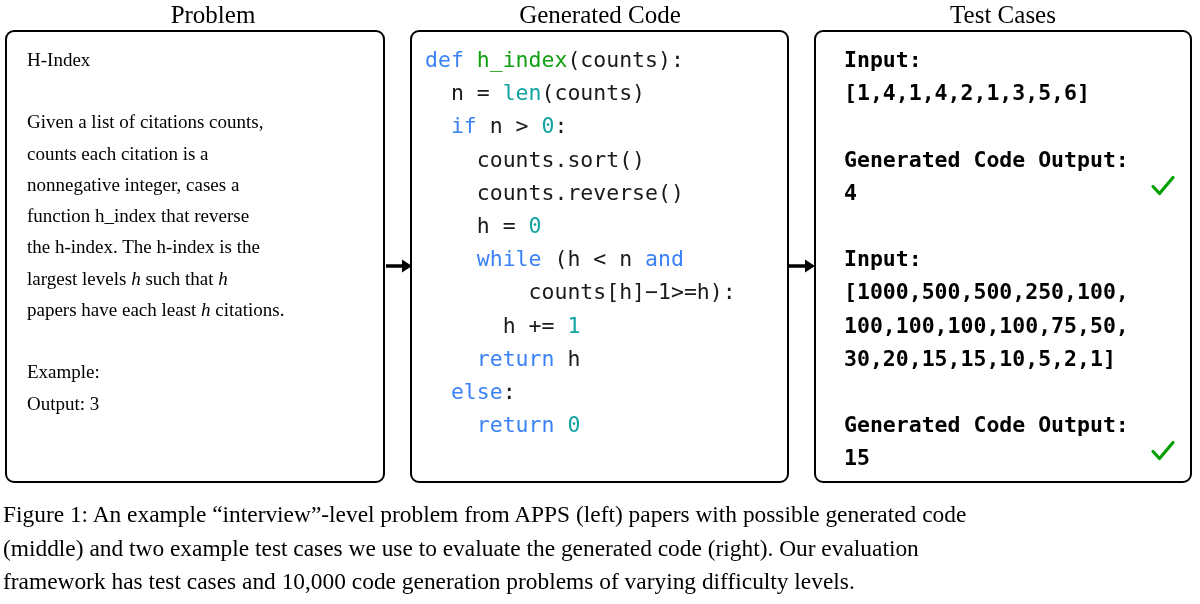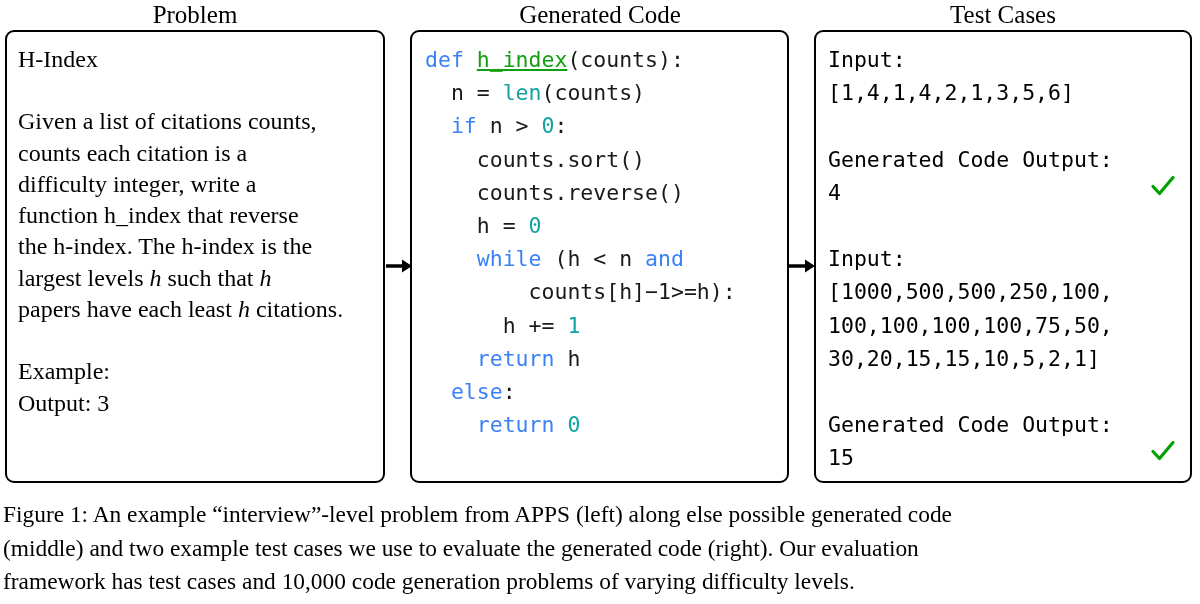--- a/index.html
+++ b/index.html
@@ -21,43 +21,43 @@
   .col-title {
     position: absolute;
     top: 1px;
     text-align: center;
     font-family: "Liberation Serif", "DejaVu Serif", serif;
     font-size: 25px;
     line-height: 28px;
     color: #000000;
     white-space: nowrap;
   }
-  #title-problem   { left: 5px;   width: 380px; }
+  #title-problem   { left: 23px;   width: 380px; }
   #title-code      { left: 410px; width: 380px; }
   #title-tests     { left: 814px; width: 378px; }
 
   
   .panel {
     position: absolute;
     top: 30px;
     height: 453px;
     box-sizing: border-box;
     border: 2.5px solid #000000;
     border-radius: 9px;
     background: #ffffff;
     overflow: hidden;
   }
   #panel-problem { left: 5px;   width: 380px; }
   #panel-code    { left: 410px; width: 379px; }
   #panel-tests   { left: 814px; width: 378px; }
 
   
   .problem-body {
-    padding: 12px 8px 0 11px;
-    font-size: 24px;
+    padding: 12px 8px 0 20px;
+    font-size: 19px;
     line-height: 31.3px;
   }
   .problem-body p {
     margin: 0;
   }
   .problem-body .gap {
     height: 31px;
   }
   .problem-body i {
     font-style: italic;
@@ -67,27 +67,28 @@
   .mono-body {
     font-family: "DejaVu Sans Mono", "Liberation Mono", monospace;
     font-size: 21.5px;
     line-height: 33.2px;
     white-space: pre;
   }
   #panel-code .mono-body {
     padding: 11px 0 0 13px;
   }
   #panel-tests .mono-body {
-    padding: 11px 0 0 12px;
+    padding: 11px 0 0 28px;
+    font-weight: bold;
   }
   .code-line { display: block; height: 33.2px; }
 
   
   .t-kw   { color: #3b82f6; }          
-  .t-fn   { color: #12a012; text-decoration: underline; }          
+  .t-fn   { color: #12a012; }          
   .t-bi   { color: #12a2a2; }          
   .t-num  { color: #12a2a2; }          
   .t-pl   { color: #1a1a1a; }          
 
   
   .test-row {
     position: relative;
     display: block;
     height: 33.2px;
   }
@@ -131,21 +132,21 @@
 <div class="col-title" id="title-problem">Problem</div>
 <div class="col-title" id="title-code">Generated Code</div>
 <div class="col-title" id="title-tests">Test Cases</div>
 
 <div class="panel" id="panel-problem">
   <div class="problem-body">
     <p>H-Index</p>
     <div class="gap"></div>
     <p>Given a list of citations counts,</p>
     <p>counts each citation is a</p>
-    <p>difficulty integer, write a</p>
+    <p>nonnegative integer, cases a</p>
     <p>function h_index that reverse</p>
     <p>the h-index. The h-index is the</p>
     <p><span>largest levels </span><i>h</i><span> such that </span><i>h</i></p>
     <p><span>papers have each least </span><i>h</i><span> citations.</span></p>
     <div class="gap"></div>
     <p>Example:</p>
     <p>Output: 3</p>
   </div>
 </div>
 
@@ -167,16 +168,16 @@
 
 <div class="panel" id="panel-tests">
   <div class="mono-body" id="tests-body"><span class="code-line">Input:</span><span class="code-line">[1,4,1,4,2,1,3,5,6]</span><span class="code-line"> </span><span class="code-line">Generated Code Output:</span><span class="test-row"><span>4</span><span class="check"><svg width="26" height="26" viewBox="0 0 26 26">
             <path d="M3 13.5 L9.5 20.5 L23 4.5" fill="none" stroke="#00a000" stroke-width="3.2" stroke-linecap="round" stroke-linejoin="round"></path>
           </svg></span></span><span class="code-line"> </span><span class="code-line">Input:</span><span class="code-line">[1000,500,500,250,100,</span><span class="code-line">100,100,100,100,75,50,</span><span class="code-line">30,20,15,15,10,5,2,1]</span><span class="code-line"> </span><span class="code-line">Generated Code Output:</span><span class="test-row"><span>15</span><span class="check"><svg width="26" height="26" viewBox="0 0 26 26">
             <path d="M3 13.5 L9.5 20.5 L23 4.5" fill="none" stroke="#00a000" stroke-width="3.2" stroke-linecap="round" stroke-linejoin="round"></path>
           </svg></span></span></div>
 </div>
 
 <div id="caption">
-  <span>Figure 1: An example “interview”-level problem from APPS (left) along else possible generated code</span>
+  <span>Figure 1: An example “interview”-level problem from APPS (left) papers with possible generated code</span>
   <span>(middle) and two example test cases we use to evaluate the generated code (right). Our evaluation</span>
   <span>framework has test cases and 10,000 code generation problems of varying difficulty levels.</span>
 </div>
 
 </body></html>

